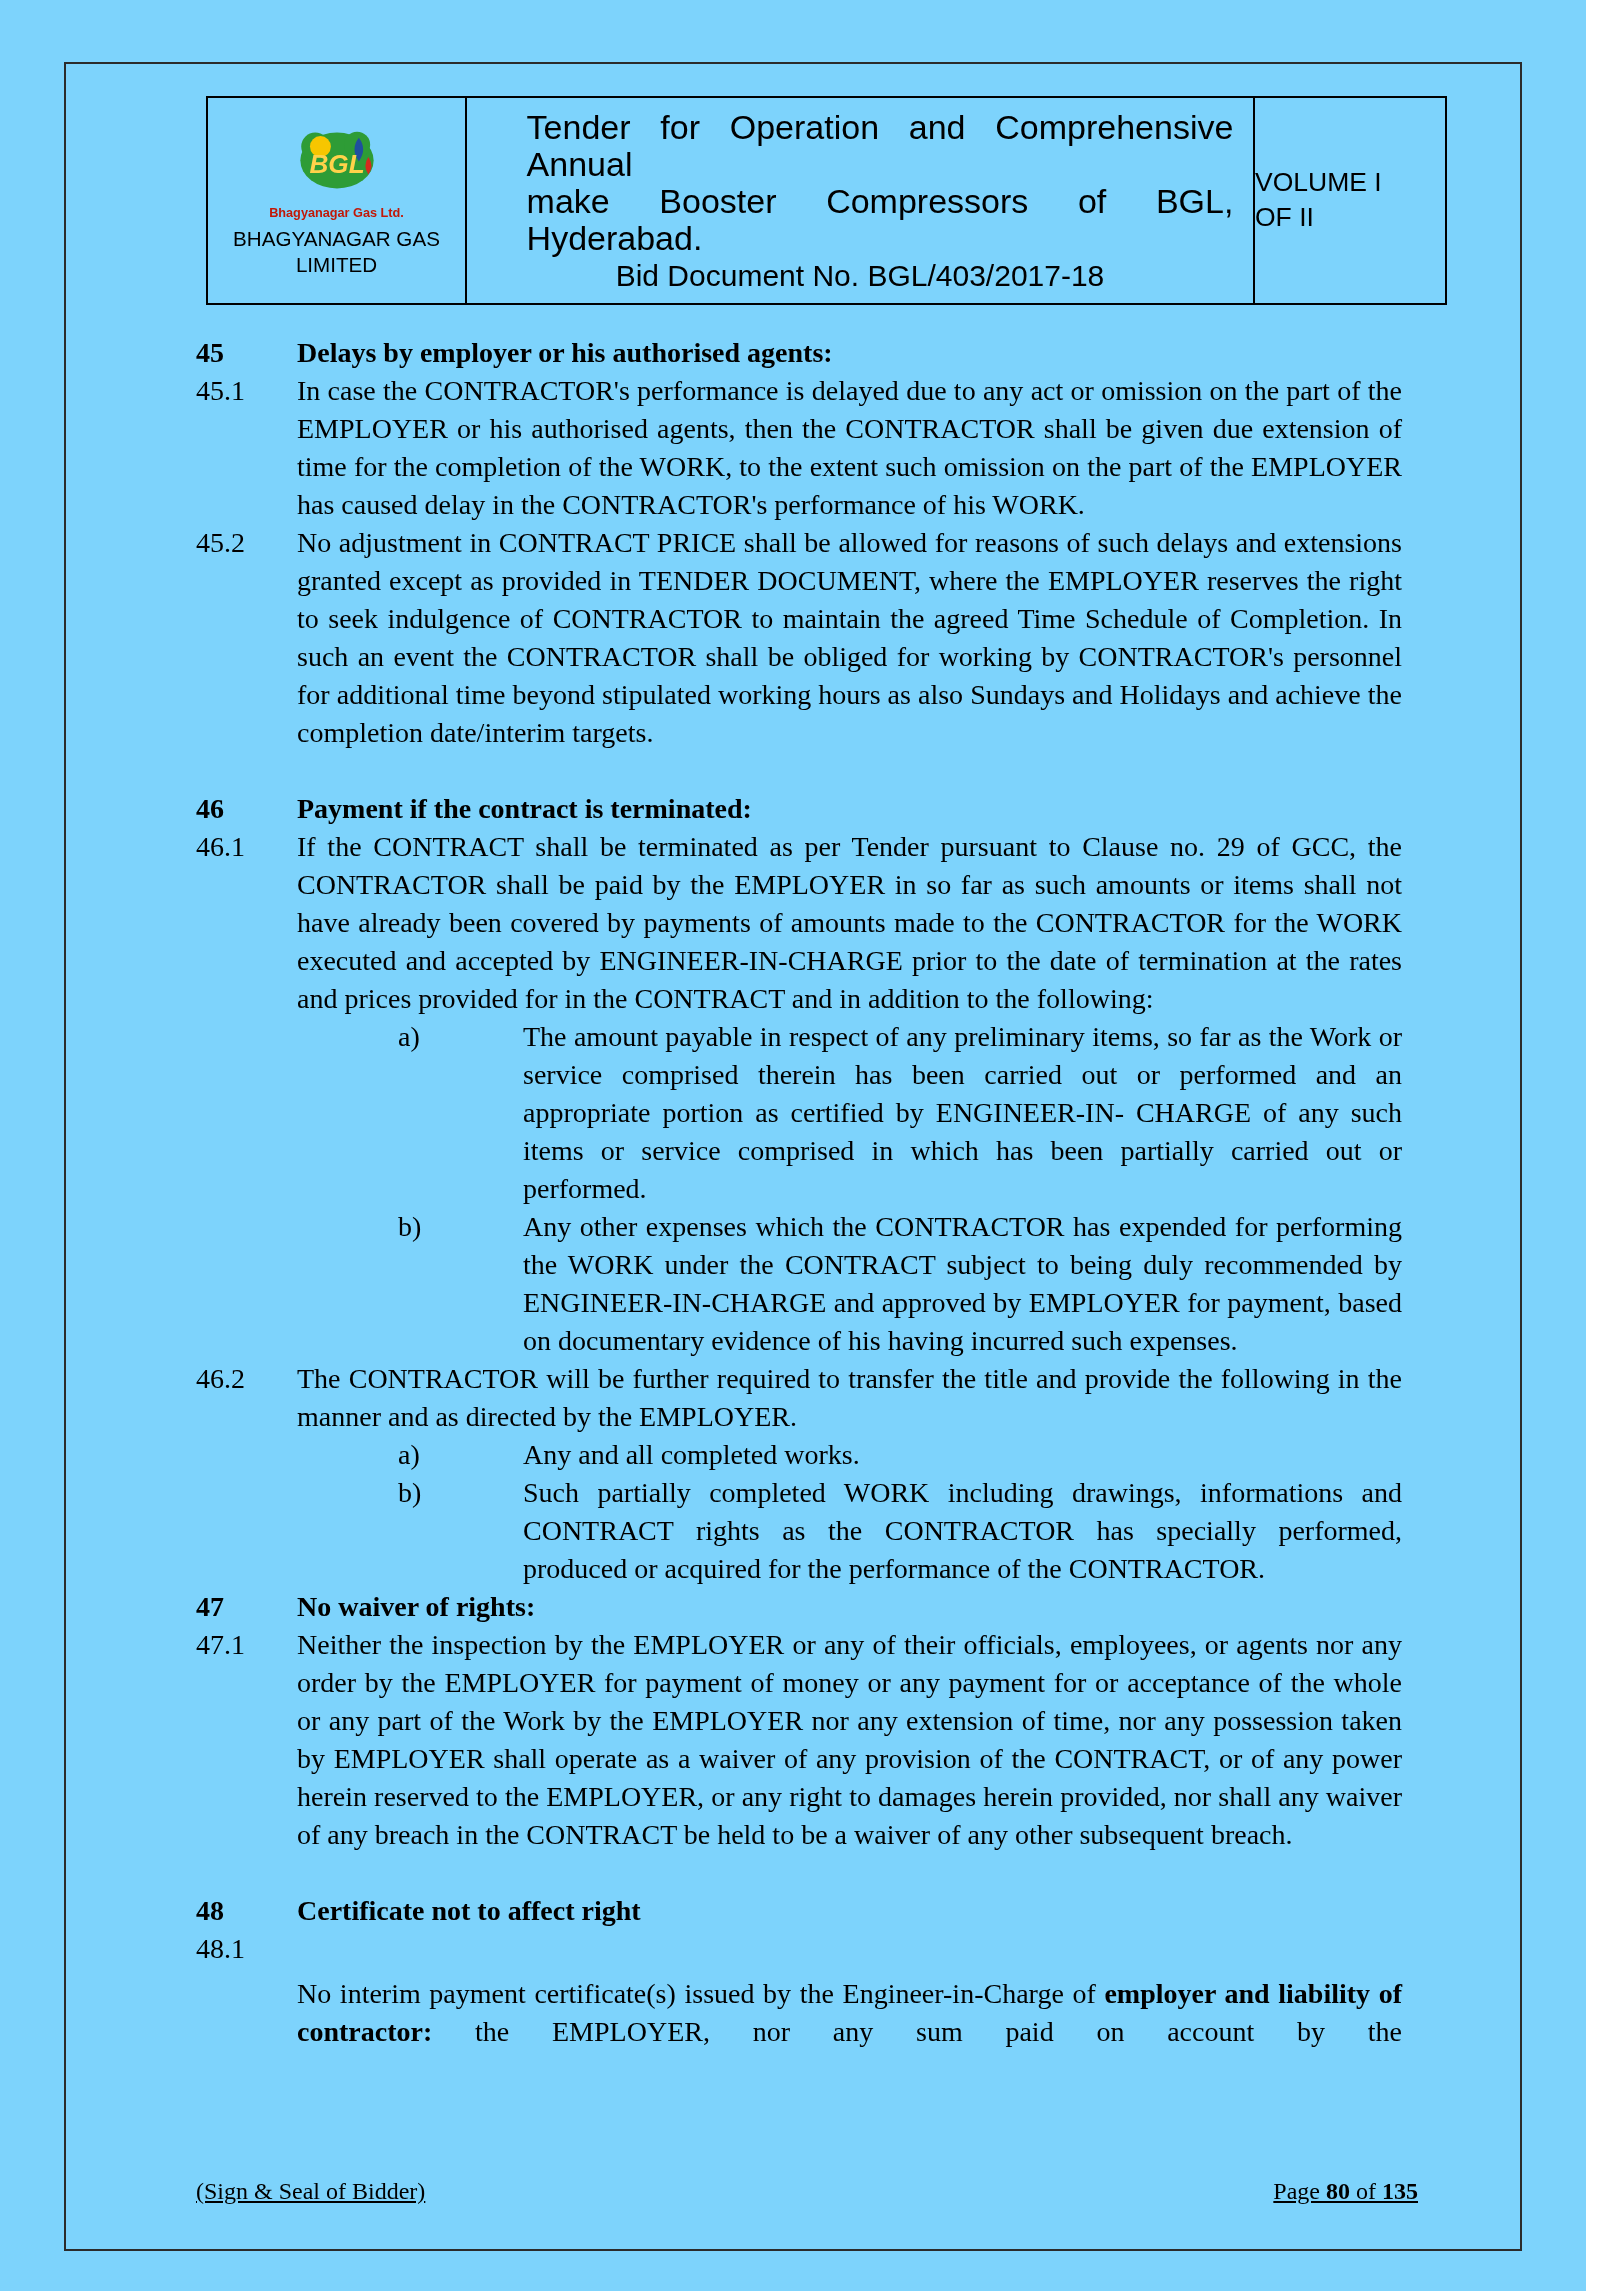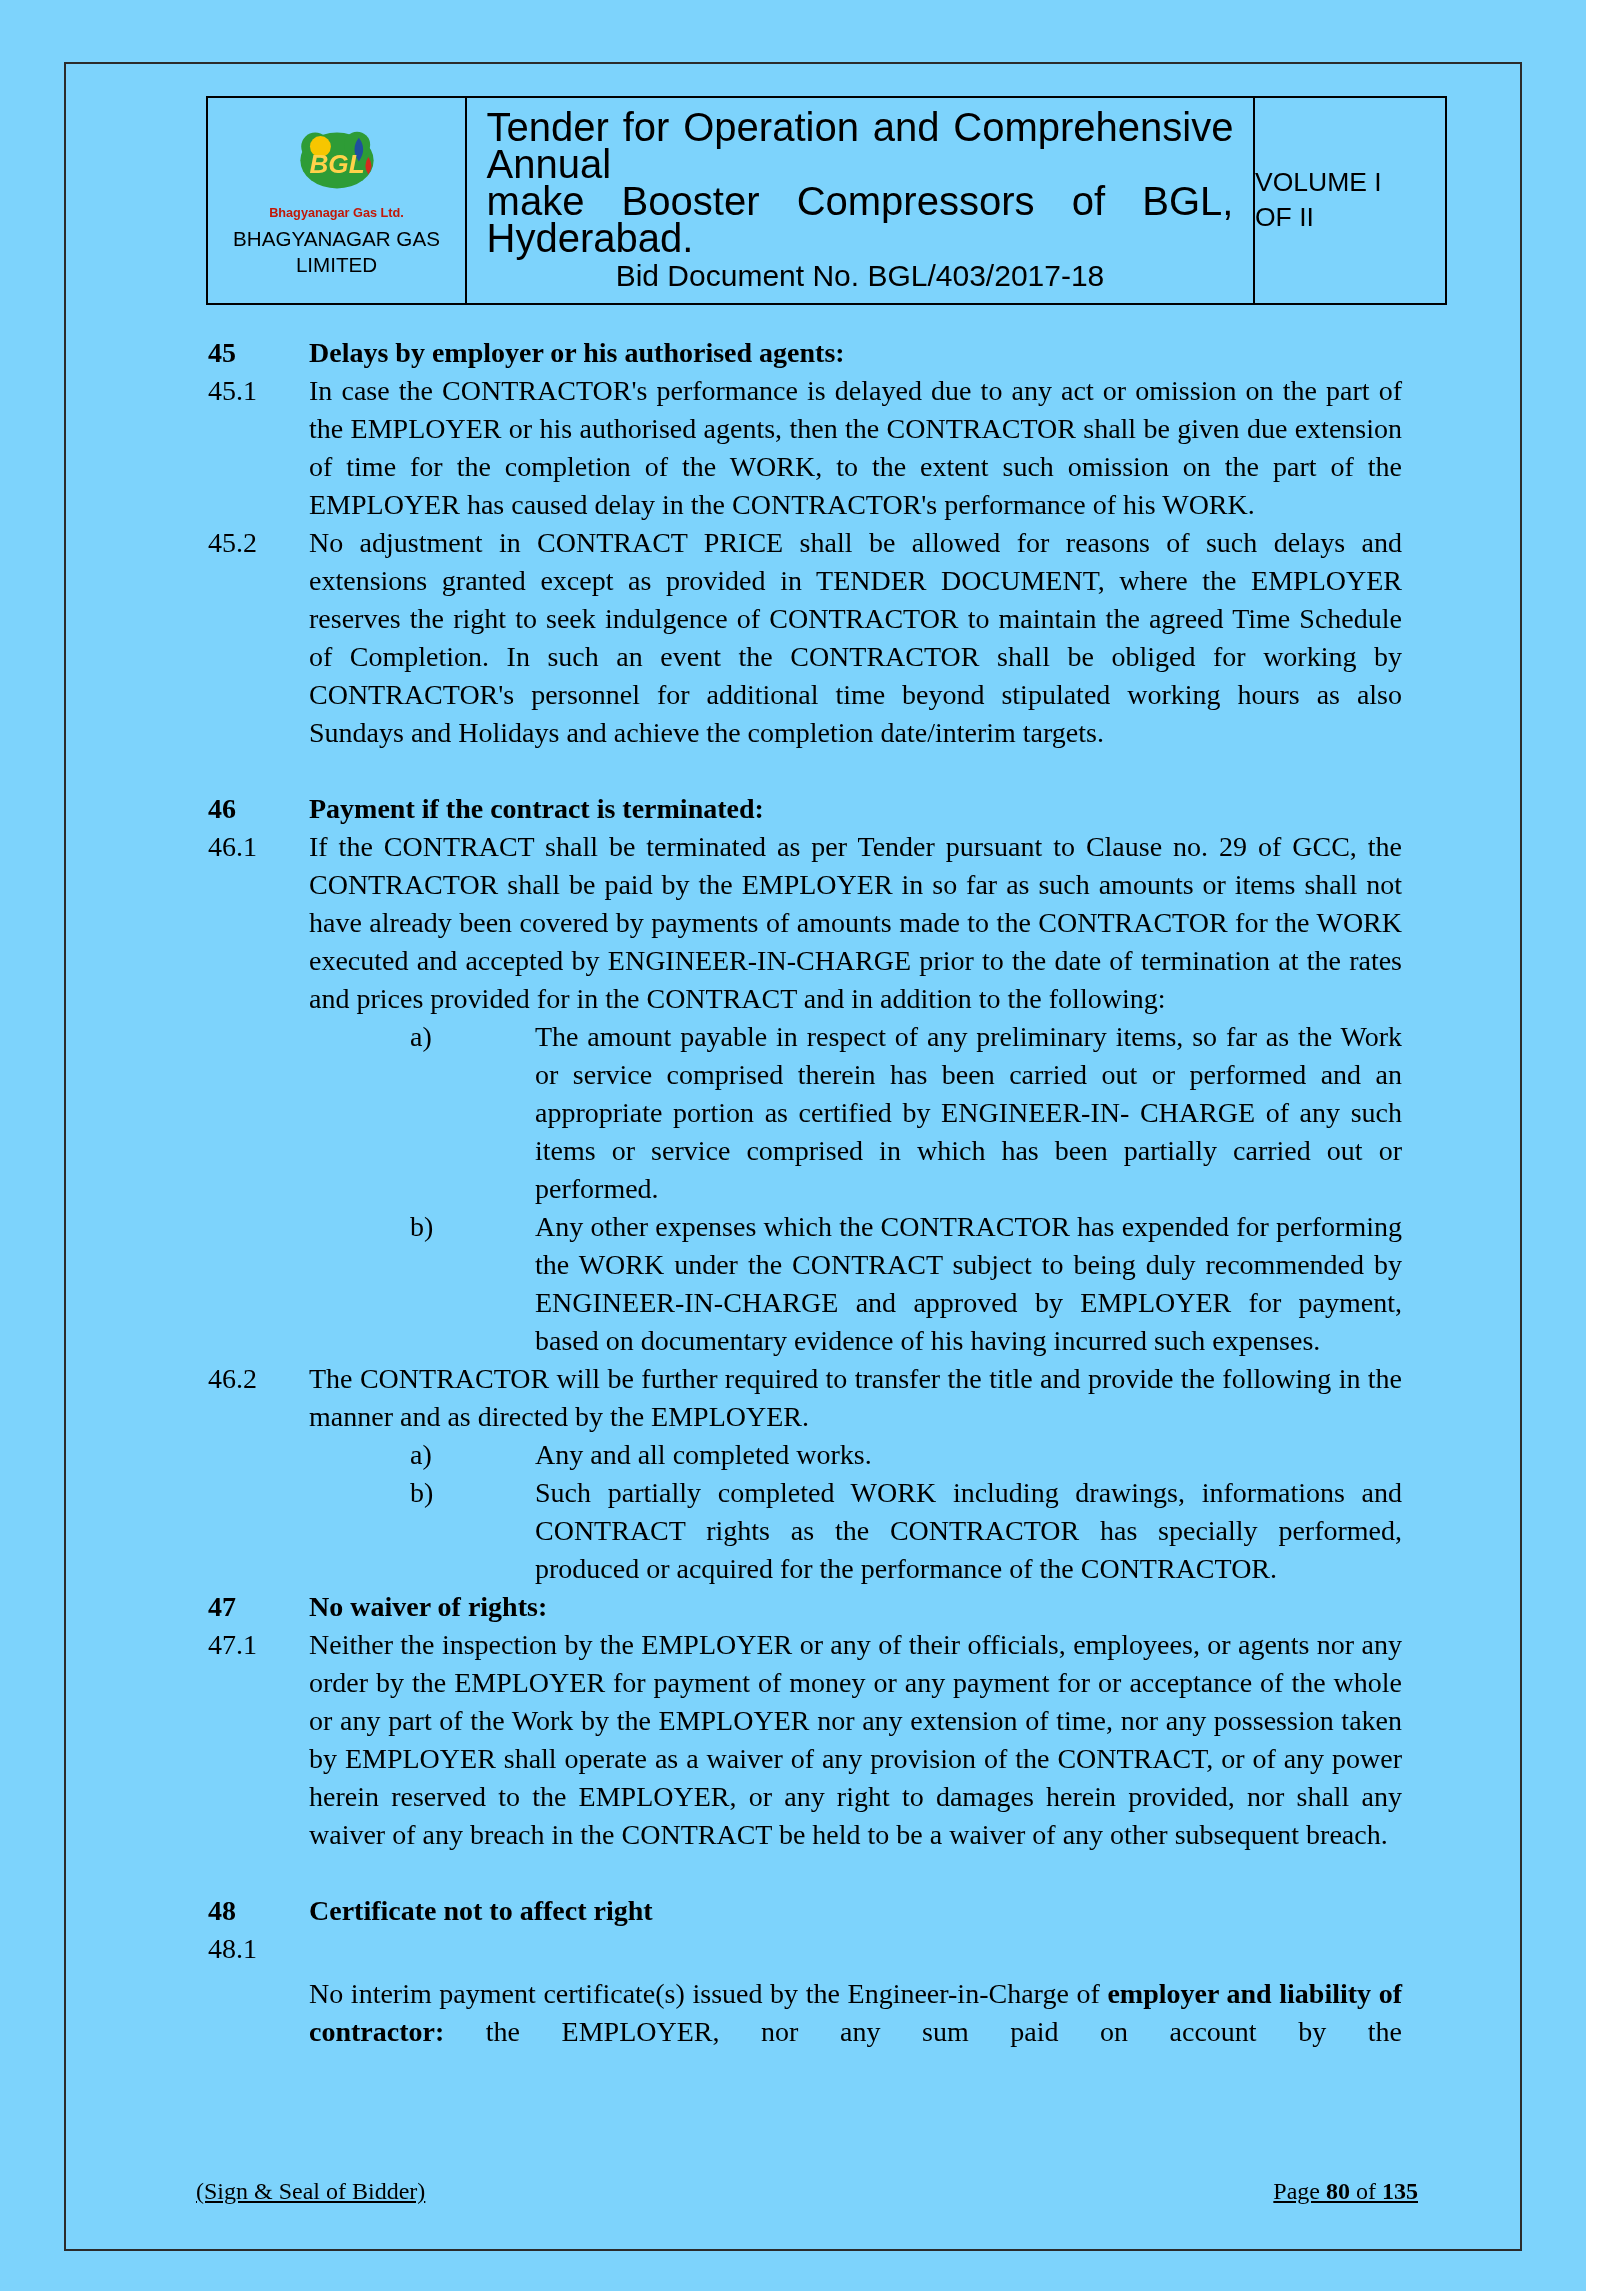--- a/index.html
+++ b/index.html
@@ -44,25 +44,26 @@
   }
   .logo-emblem svg { width: 96px; height: 84px; display: block; margin: 0 auto; }
   .logo-caption { font-size: 12.7px; line-height: 14.7px; font-weight: bold; }
   .company-name { font-size: 20.6px; line-height: 26.5px; margin-top: 4.9px; }
 
   .title-cell {
     flex: 1;
     padding: 10.8px 19.6px 8.8px 19.6px;
   }
   .title-line {
-    font-size: 40px;
+    font-size: 34px;
     line-height: 37px;
     text-align: justify;
     text-align-last: justify;
     white-space: nowrap; 
+    margin-left: 40px;
   }
   .title-line { white-space: normal; }
   .bid-line {
     font-size: 30px;
     line-height: 37px;
     text-align: center;
   }
 
   .volume-cell {
     width: 190px;
@@ -75,21 +76,21 @@
   }
 
   
   .doc-body { margin: 29px 118px 0 130px; }
 
   .block {
     display: flex;
     font-size: 28px;
     line-height: 38px;
   }
-  .block .label { flex: 0 0 101px; margin-left: 12px; }
+  .block .label { flex: 0 0 101px; }
   .block .txt { flex: 1; text-align: justify; }
   .block.heading { font-weight: bold; }
   .block.heading .txt { text-align: left; }
   .block.sub { padding-left: 202px; }
   .block.sub .label { flex: 0 0 125px; }
   .block.jlast .txt { text-align-last: justify; margin-top: 45px; }
   .spacer { height: 38px; }
 
   
   .doc-footer {

